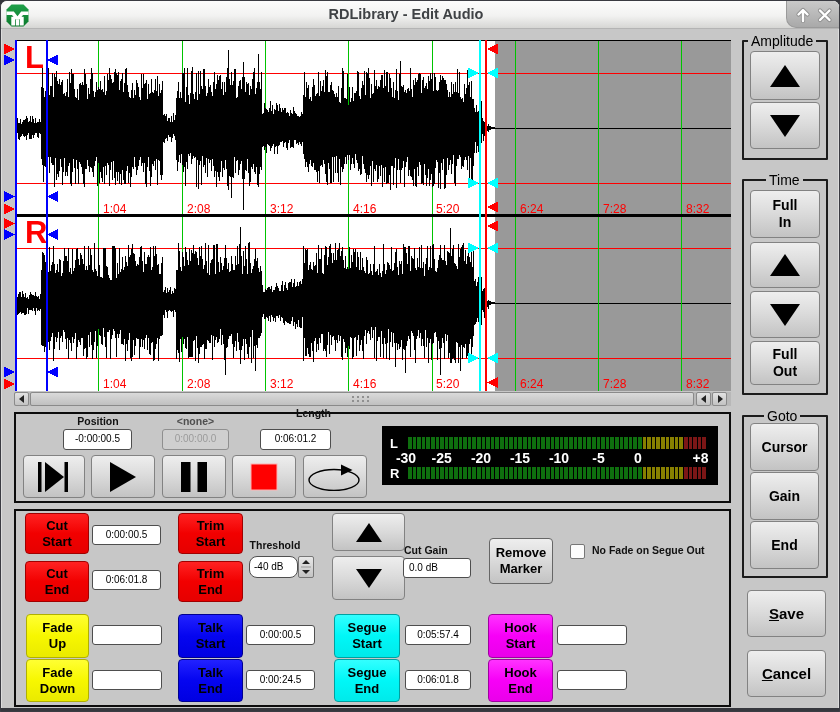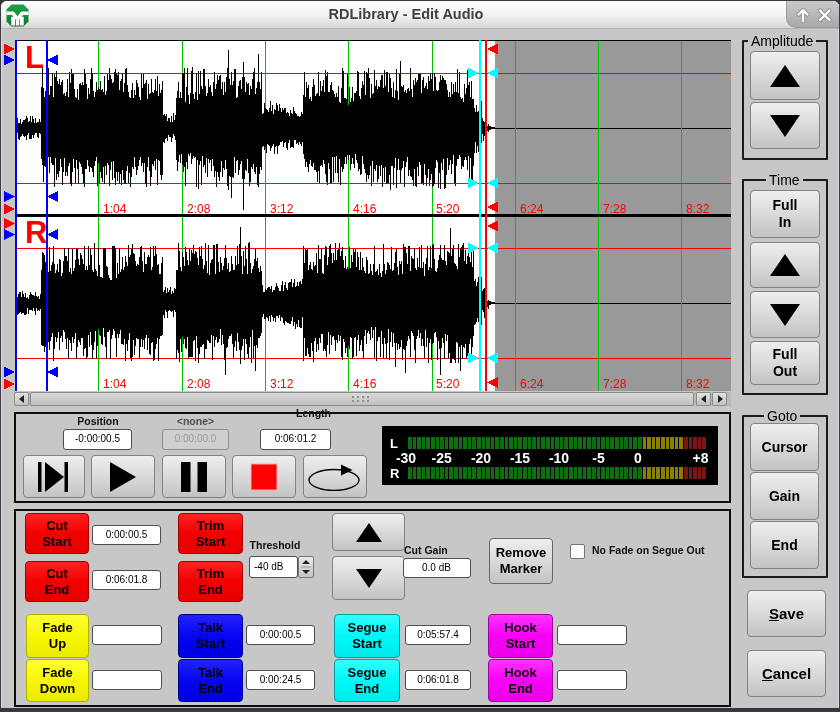--- a/index.html
+++ b/index.html
@@ -320,40 +320,40 @@
     <text x="318.6" y="37" font-size="14" text-anchor="middle" font-family="Liberation Sans, sans-serif" font-weight="bold" fill="#ffffff">+8</text>
   </svg>
 <div class="panel" style="left:14px;top:509px;width:717px;height:198px"></div>
 <div class="cbtn" style="left:25px;top:513px;width:64px;height:41px;background:linear-gradient(#ff2222,#f20000 50%,#e60000);border:1px solid #a00000">Cut<br>Start</div>
 <div class="cbtn" style="left:25px;top:561px;width:64px;height:41px;background:linear-gradient(#ff2222,#f20000 50%,#e60000);border:1px solid #a00000">Cut<br>End</div>
 <div class="fld" style="left:92px;top:525px;width:69px;height:20px">0:00:00.5</div>
 <div class="fld" style="left:92px;top:570px;width:69px;height:20px">0:06:01.8</div>
 <div class="cbtn" style="left:178px;top:513px;width:65px;height:41px;background:linear-gradient(#ff2222,#f20000 50%,#e60000);border:1px solid #a00000">Trim<br>Start</div>
 <div class="cbtn" style="left:178px;top:561px;width:65px;height:41px;background:linear-gradient(#ff2222,#f20000 50%,#e60000);border:1px solid #a00000">Trim<br>End</div>
 <div class="lab" style="left:244px;top:539px;width:62px;text-align:center">Threshold</div>
-<div class="fld" style="left:249px;top:556px;width:49px;height:22px;border-radius:3px;text-align:left;padding-left:4px;line-height:20px">-40 dB</div>
+<div class="fld" style="left:249px;top:556px;width:49px;height:22px;border-radius:8px;text-align:left;padding-left:4px;line-height:20px">-40 dB</div>
 <div style="position:absolute;left:298px;top:556px;width:16px;height:22px;background:linear-gradient(#e8e8e8,#c4c4c4);border:1px solid #777;border-radius:2px">
 <svg width="14" height="20" style="position:absolute;left:0;top:0">
       <polygon points="7,3 3,7 11,7" fill="#222"></polygon>
       <rect x="2" y="9.5" width="10" height="1" fill="#999"></rect>
       <polygon points="7,17 3,13 11,13" fill="#222"></polygon>
     </svg>
   </div>
 <div class="btn" style="left:332px;top:513px;width:73px;height:38px">
     <svg width="26" height="19">
       <polygon points="13,0 0,19 26,19" fill="#000"></polygon>
     </svg>
   </div>
 <div class="btn" style="left:332px;top:556px;width:73px;height:44px">
     <svg width="26" height="19">
       <polygon points="13,19 0,0 26,0" fill="#000"></polygon>
     </svg>
   </div>
 <div class="lab" style="left:404px;top:544px">Cut Gain</div>
-<div class="fld" style="left:403px;top:558px;width:68px;height:20px;text-align:left;padding-left:18px">0.0 dB</div>
+<div class="fld" style="left:403px;top:558px;width:68px;height:20px;text-align:left;padding-left:5px">0.0 dB</div>
 <div class="btn" style="left:489px;top:538px;width:64px;height:46px;font-size:13px;line-height:16px;border-color:#666">Remove<br>Marker</div>
 <div style="position:absolute;left:570px;top:544px;width:15px;height:15px;background:#fcfcfc;border:1px solid #777;border-radius:2px"></div>
 <div class="lab" style="left:592px;top:544px">No Fade on Segue Out</div>
 <div class="cbtn" style="left:26px;top:614px;width:63px;height:44px;background:linear-gradient(#ffff33,#f7f700 50%,#eaea00);border:1px solid #b0b000">Fade<br>Up</div>
 <div class="fld" style="left:92px;top:625px;width:70px;height:20px"></div>
 <div class="cbtn" style="left:26px;top:659px;width:63px;height:43px;background:linear-gradient(#ffff33,#f7f700 50%,#eaea00);border:1px solid #b0b000">Fade<br>Down</div>
 <div class="fld" style="left:92px;top:670px;width:70px;height:20px"></div>
 <div class="cbtn" style="left:178px;top:614px;width:65px;height:44px;background:linear-gradient(#2222ff,#0505f0 50%,#0000e2);border:1px solid #000090">Talk<br>Start</div>
 <div class="fld" style="left:246px;top:625px;width:69px;height:20px">0:00:00.5</div>
 <div class="cbtn" style="left:178px;top:659px;width:65px;height:43px;background:linear-gradient(#2222ff,#0505f0 50%,#0000e2);border:1px solid #000090">Talk<br>End</div>

